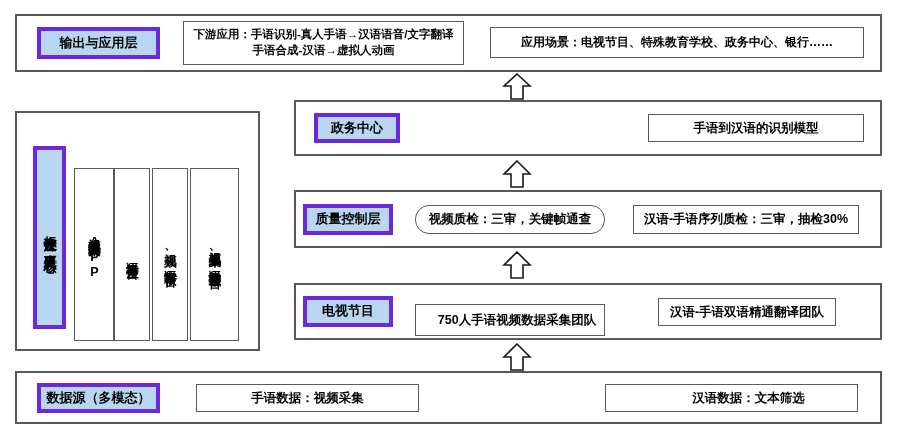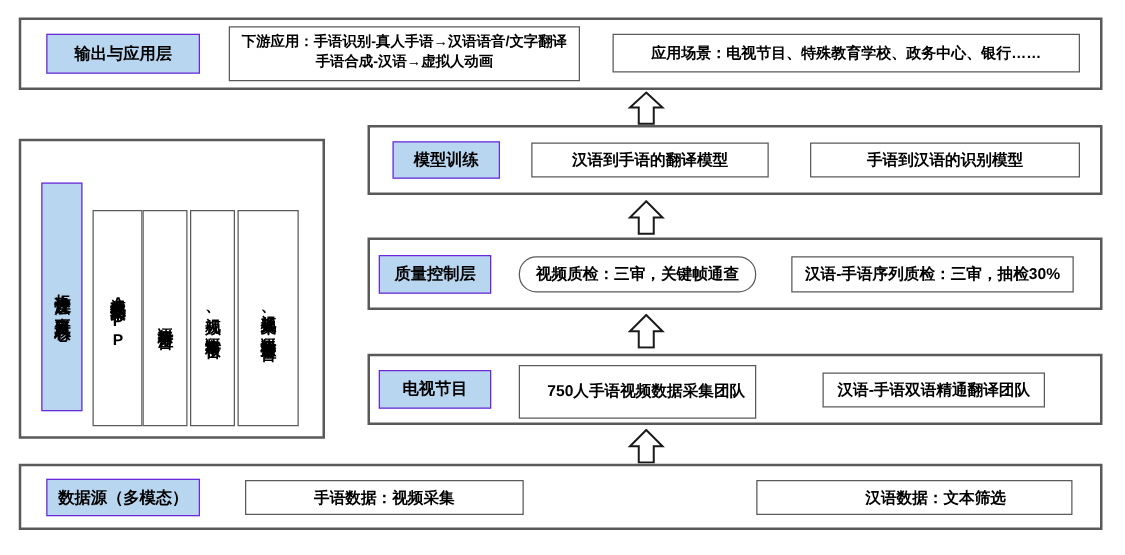--- a/index.html
+++ b/index.html
@@ -24,21 +24,21 @@
     position: absolute;
     box-sizing: border-box;
     border: 2px solid #595959;
     background: #ffffff;
   }
 
   
   .chip-blue {
     position: absolute;
     box-sizing: border-box;
-    border: 1px solid #6d28d9;
+    border: 4px solid #6d28d9;
     background: #b8d6f0;
     display: flex;
     align-items: center;
     justify-content: center;
     text-align: center;
     font-weight: bold;
     font-size: 13px;
     line-height: 1.25;
     color: #000;
   }
@@ -95,23 +95,22 @@
   <div class="box-white" style="left:490px; top:27px; width:374px; height:31px; font-size:12px;">应用场景：电视节目、特殊教育学校、政务中心、银行……</div>
 
   <div class="arrow-up" style="left:502px; top:73px; width:30px; height:27px;">
     <svg width="30" height="27" viewBox="0 0 30 27">
       <polygon points="15,1 28,13 21,13 21,26 9,26 9,13 2,13" fill="#ffffff" stroke="#1a1a1a" stroke-width="1.6" stroke-linejoin="miter"></polygon>
     </svg>
   </div>
 
   <div class="layer-box" style="left:294px; top:100px; width:588px; height:56px;"></div>
 
-  <div class="chip-blue" style="left:314px; top:113px; width:86px; height:30px;">模型训练</div>
+  <div class="chip-blue" style="left:314px; top:113px; width:86px; height:30px;">政务中心</div>
 
-  <div class="box-white" style="left:425px; top:114px; width:190px; height:28px;">汉语到手语的翻译模型</div>
 
   <div class="box-white" style="left:648px; top:114px; width:216px; height:28px;">手语到汉语的识别模型</div>
 
   <div class="arrow-up" style="left:502px; top:160px; width:30px; height:28px;">
     <svg width="30" height="28" viewBox="0 0 30 28">
       <polygon points="15,1 28,14 21,14 21,27 9,27 9,14 2,14" fill="#ffffff" stroke="#1a1a1a" stroke-width="1.6" stroke-linejoin="miter"></polygon>
     </svg>
   </div>
 
   <div class="layer-box" style="left:294px; top:190px; width:588px; height:58px;"></div>
@@ -125,21 +124,21 @@
   <div class="arrow-up" style="left:502px; top:251px; width:30px; height:28px;">
     <svg width="30" height="28" viewBox="0 0 30 28">
       <polygon points="15,1 28,14 21,14 21,27 9,27 9,14 2,14" fill="#ffffff" stroke="#1a1a1a" stroke-width="1.6" stroke-linejoin="miter"></polygon>
     </svg>
   </div>
 
   <div class="layer-box" style="left:294px; top:283px; width:588px; height:57px;"></div>
 
   <div class="chip-blue" style="left:303px; top:296px; width:90px; height:31px;">电视节目</div>
 
-  <div class="box-white" style="left:415px; top:292px; width:190px; height:43px;padding-left:18px;">750人手语视频数据采集团队</div>
+  <div class="box-white" style="left:415px; top:304px; width:190px; height:32px;padding-left:18px;">750人手语视频数据采集团队</div>
 
   <div class="box-white" style="left:658px; top:298px; width:178px; height:28px;">汉语-手语双语精通翻译团队</div>
 
   <div class="arrow-up" style="left:502px; top:343px; width:30px; height:28px;">
     <svg width="30" height="28" viewBox="0 0 30 28">
       <polygon points="15,1 28,14 21,14 21,27 9,27 9,14 2,14" fill="#ffffff" stroke="#1a1a1a" stroke-width="1.6" stroke-linejoin="miter"></polygon>
     </svg>
   </div>
 
   <div class="layer-box" style="left:15px; top:111px; width:245px; height:240px;"></div>

